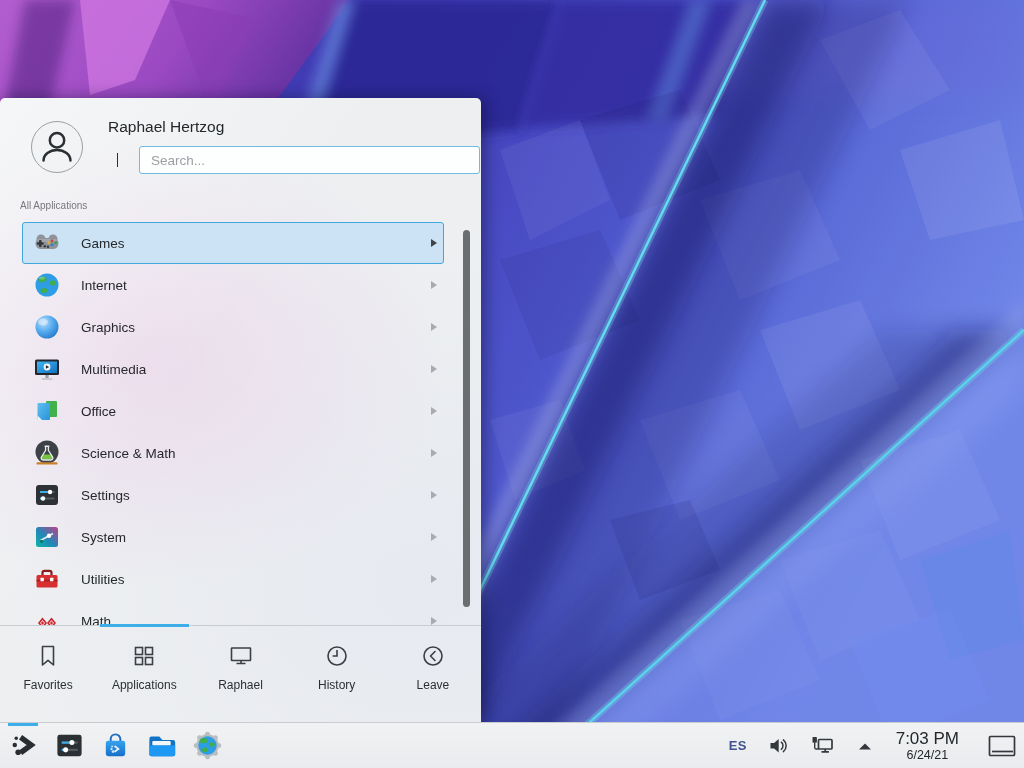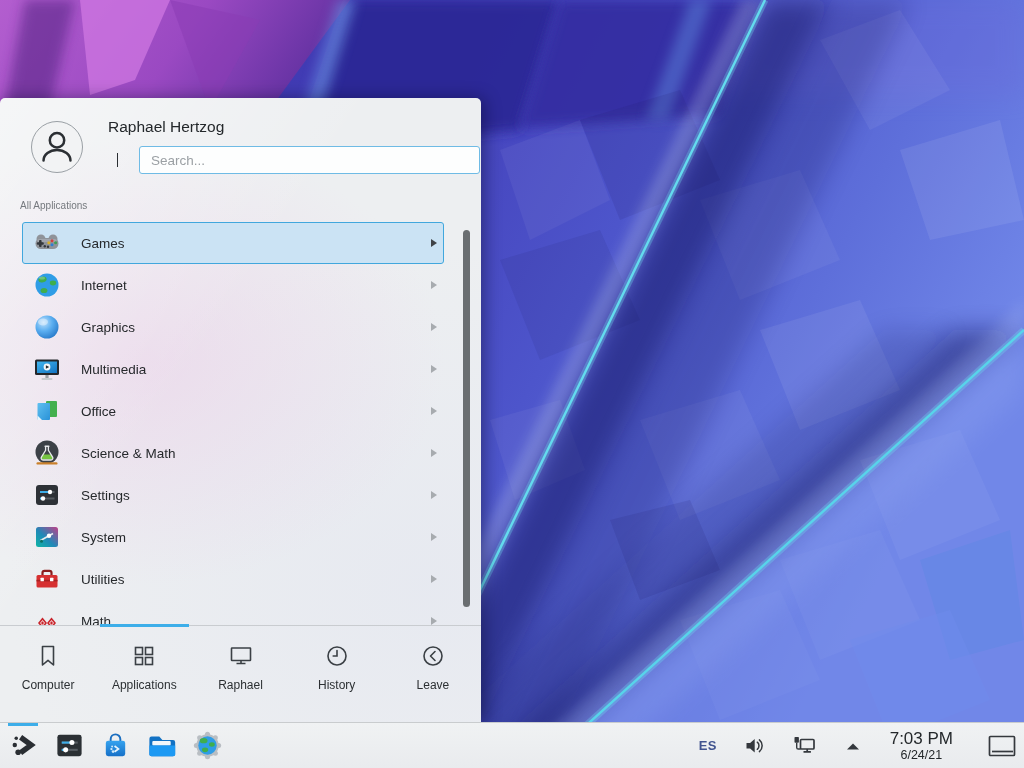--- a/index.html
+++ b/index.html
@@ -48,21 +48,21 @@
   .tab svg{width:26px;height:26px;display:block;}
   .tab .tab-label{margin-top:9px;font-size:12px;color:#2c3033;}
 
   
   .taskbar{position:absolute;left:0;bottom:0;width:100%;height:46px;box-sizing:border-box;
     background:linear-gradient(#f0f2f3,#e9ebee);border-top:1px solid #c9ccce;
     display:flex;align-items:center;padding-right:8px;}
   .task-btn{position:relative;width:46px;height:45px;display:flex;align-items:center;justify-content:center;}
   .task-btn svg{width:31px;height:31px;display:block;}
   .active-task-indicator{position:absolute;top:0;left:8px;width:30px;height:3px;background:#3daee9;}
-  .tray{margin-left:auto;display:flex;align-items:center;gap:27px;}
+  .tray{margin-left:auto;display:flex;align-items:center;gap:21px;}
   .kbd-layout{font-size:13px;font-weight:bold;color:#41548f;letter-spacing:.3px;}
   .tray svg{display:block;}
   .clock{display:flex;flex-direction:column;align-items:center;color:#24282b;margin-left:2px;}
   .clock .time{font-size:17px;line-height:18px;}
   .clock .date{font-size:12.5px;line-height:14px;}
   .show-desktop{margin-left:8px;}
 </style>
 </head>
 <body>
 
@@ -325,21 +325,21 @@
 
     <div class="scrollbar"></div>
 
     <div class="tab-bar">
       <div class="active-tab-indicator"></div>
 
       <div class="tab">
         <svg viewBox="0 0 26 26">
           <path d="M7.5 3.5 h11 V22 l-5.5 -4.6 L7.5 22z" fill="none" stroke="#3b4045" stroke-width="1.6" stroke-linejoin="round"></path>
         </svg>
-        <span class="tab-label">Computer</span>
+        <span class="tab-label">Favorites</span>
       </div>
 
       <div class="tab">
         <svg viewBox="0 0 26 26">
           <g fill="none" stroke="#3b4045" stroke-width="1.6">
             <rect x="4.5" y="4.5" width="7" height="7"></rect>
               <rect x="14.5" y="4.5" width="7" height="7"></rect>
             <rect x="4.5" y="14.5" width="7" height="7"></rect>
               <rect x="14.5" y="14.5" width="7" height="7"></rect>
           </g>

